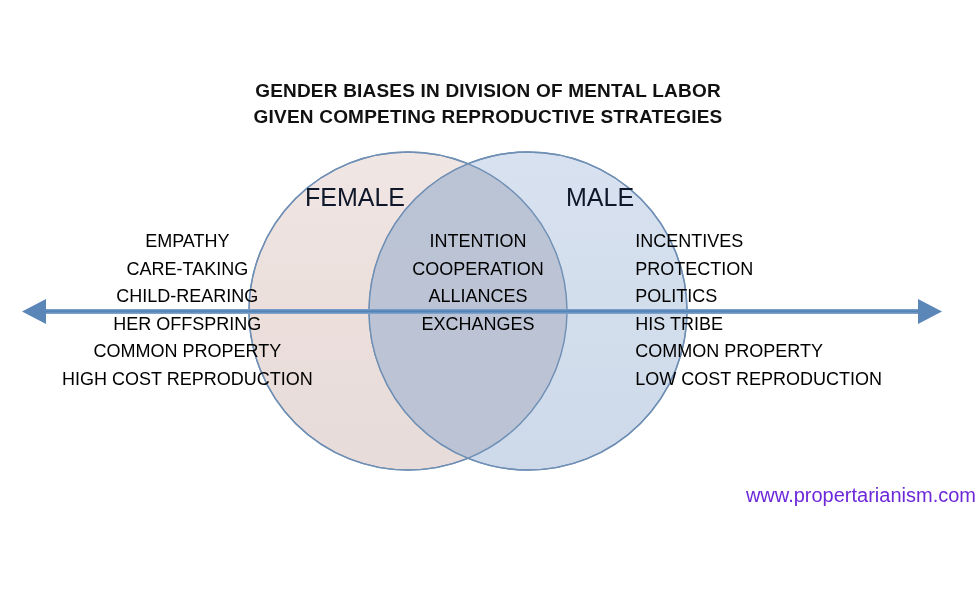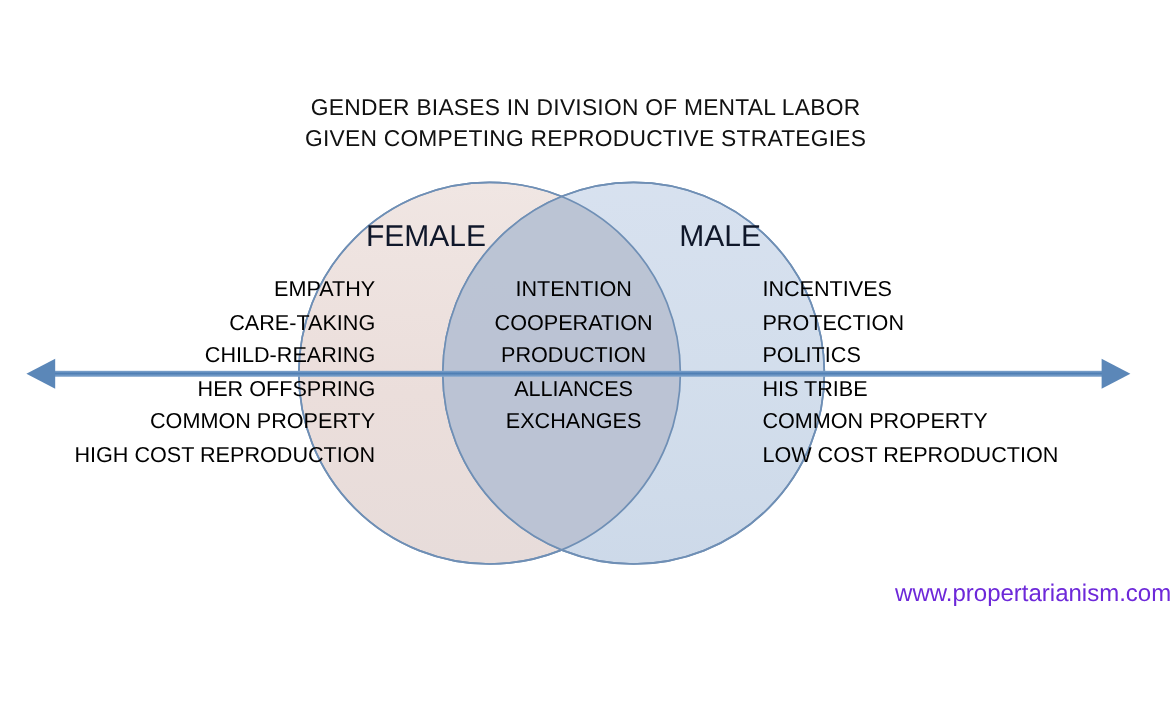--- a/index.html
+++ b/index.html
@@ -27,21 +27,21 @@
     left: 0;
     top: 78px;
     width: 976px;
     text-align: center;
     color: #000000;
   }
   .title-line {
     font-size: 19px;
     letter-spacing: 0.2px;
     line-height: 26px;
-    font-weight: 400;
+    font-weight: 700;
     color: #111111;
     white-space: nowrap;
   }
 
   
   #venn-layer {
     position: absolute;
     left: 0;
     top: 0;
     width: 976px;
@@ -65,21 +65,21 @@
     font-size: 18px;
     line-height: 27.5px;
     color: #000000;
     white-space: nowrap;
   }
   .term-list .term { display: block; }
 
   #left-terms {
     left: 62px;
     top: 228px;
-    text-align: right;
+    text-align: center;
   }
   #right-terms {
     right: 94px;
     top: 228px;
     text-align: left;
   }
   #center-terms {
     left: 379px;
     top: 228px;
     width: 198px;
@@ -155,21 +155,20 @@
     <span class="term">CARE-TAKING</span>
     <span class="term">CHILD-REARING</span>
     <span class="term">HER OFFSPRING</span>
     <span class="term">COMMON PROPERTY</span>
     <span class="term">HIGH COST REPRODUCTION</span>
   </div>
 
   <div class="term-list" id="center-terms">
     <span class="term">INTENTION</span>
     <span class="term">COOPERATION</span>
-    <span class="term">PRODUCTION</span>
     <span class="term">ALLIANCES</span>
     <span class="term">EXCHANGES</span>
   </div>
 
   <div class="term-list" id="right-terms">
     <span class="term">INCENTIVES</span>
     <span class="term">PROTECTION</span>
     <span class="term">POLITICS</span>
     <span class="term">HIS TRIBE</span>
     <span class="term">COMMON PROPERTY</span>

